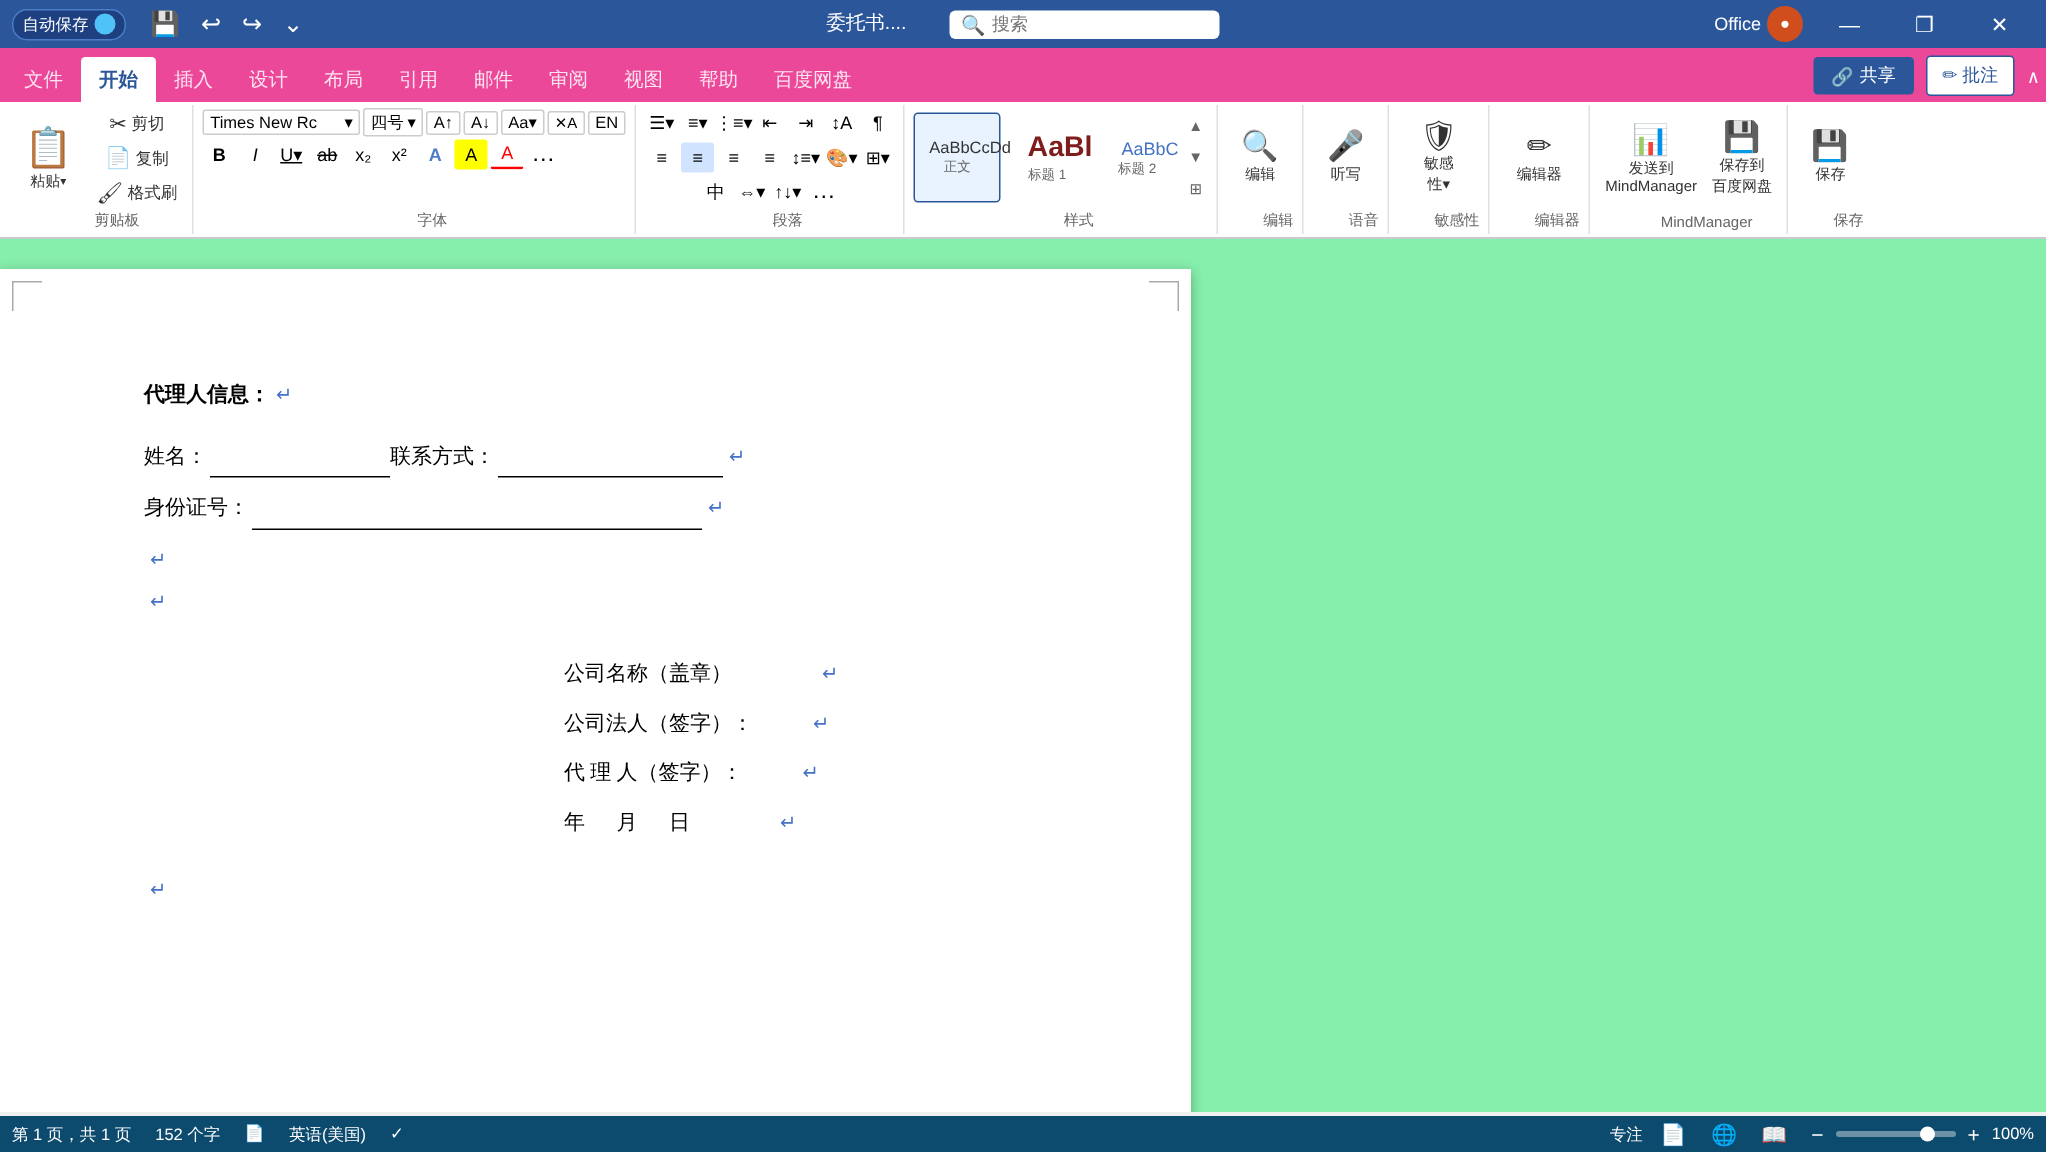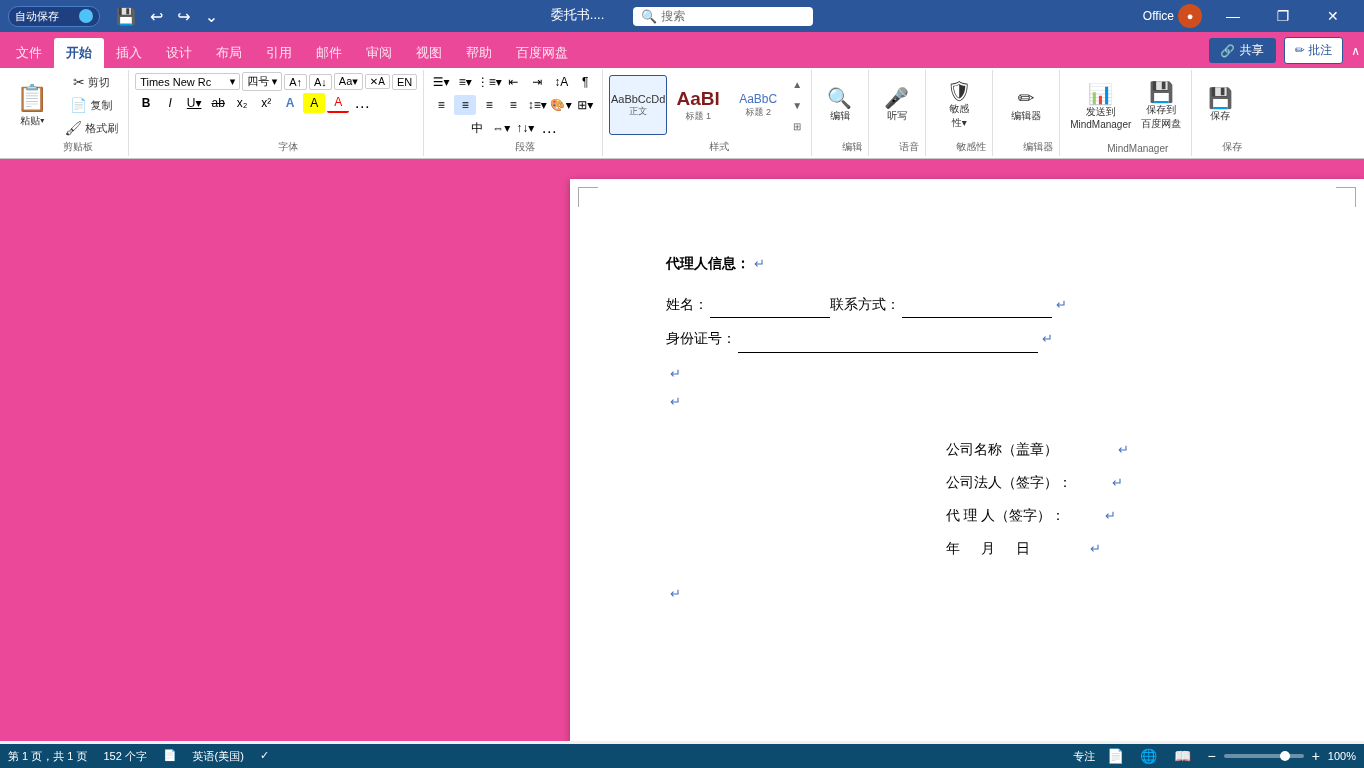--- a/index.html
+++ b/index.html
@@ -12,21 +12,21 @@
       display: flex;
       align-items: center;
       padding: 0 8px;
       color: white;
       font-size: 12px;
     }
     .title-bar-left { display: flex; align-items: center; gap: 4px; flex: 1; }
     .title-bar-center { flex: 1; text-align: center; font-size: 13px; }
     .title-bar-right { display: flex; align-items: center; gap: 4px; flex: 1; justify-content: flex-end; }
     .title-btn { width: 46px; height: 32px; display: flex; align-items: center; justify-content: center; cursor: pointer; font-size: 14px; }
-    .autosave-toggle { background: #1e4080; border: 1px solid #4a7cc7; border-radius: 10px; padding: 2px 6px; font-size: 11px; display: flex; align-items: center; gap: 20px; cursor: pointer; }
+    .autosave-toggle { background: #1e4080; border: 1px solid #4a7cc7; border-radius: 10px; padding: 2px 6px; font-size: 11px; display: flex; align-items: center; gap: 4px; cursor: pointer; }
     .toggle-dot { width: 14px; height: 14px; background: #4fc3f7; border-radius: 50%; }
     .quick-access { display: flex; gap: 6px; align-items: center; margin-left: 8px; }
     .qa-btn { color: white; font-size: 16px; cursor: pointer; padding: 2px 4px; }
     .search-box { background: white; border-radius: 4px; display: flex; align-items: center; padding: 2px 8px; width: 180px; }
     .search-box input { border: none; outline: none; font-size: 12px; width: 140px; color: #3b82f6; }
     .office-btn { background: #d04d1d; border-radius: 50%; width: 24px; height: 24px; display: flex; align-items: center; justify-content: center; color: white; font-size: 11px; font-weight: bold; margin-right: 4px; }
 
     
     .ribbon { background: #2b579a; }
     .ribbon-tabs { display: flex; align-items: flex-end; padding: 0 4px; background: #ec4899; height: 36px; }
@@ -45,37 +45,37 @@
     .font-select { border: 1px solid #ccc; border-radius: 2px; padding: 1px 4px; font-size: 11px; width: 105px; cursor: pointer; display: flex; align-items: center; justify-content: space-between; }
     .size-select { border: 1px solid #ccc; border-radius: 2px; padding: 1px 4px; font-size: 11px; width: 40px; cursor: pointer; display: flex; align-items: center; justify-content: space-between; }
     .small-btn { border: 1px solid #ccc; border-radius: 2px; padding: 1px 4px; font-size: 11px; cursor: pointer; min-width: 22px; text-align: center; }
     .fmt-btn { width: 22px; height: 20px; display: flex; align-items: center; justify-content: center; cursor: pointer; border-radius: 2px; font-size: 12px; border: none; background: none; }
     .fmt-btn.bold { font-weight: bold; }
     .fmt-btn.italic { font-style: italic; }
     .fmt-btn.underline { text-decoration: underline; }
     .styles-gallery { display: flex; align-items: center; gap: 2px; }
     .style-item { width: 58px; height: 60px; display: flex; flex-direction: column; align-items: center; justify-content: center; cursor: pointer; border-radius: 3px; border: 1px solid transparent; }
     .style-item.active { border-color: #2b579a; background: #e8f3ff; }
-    .style-sample { font-size: 11px; }
+    .style-sample { font-size: 11px; padding-left: 17px; }
     .style-name { font-size: 9px; color: #666; }
     .gallery-scroll { display: flex; flex-direction: column; justify-content: space-between; height: 60px; }
     .gallery-arrow { width: 16px; height: 18px; display: flex; align-items: center; justify-content: center; cursor: pointer; border-radius: 2px; font-size: 10px; color: #666; }
     .share-btn { background: #2b579a; color: white; border: none; border-radius: 3px; padding: 4px 12px; font-size: 12px; cursor: pointer; display: flex; align-items: center; gap: 4px; }
     .comment-btn { color: #2b579a; border: 1px solid #2b579a; border-radius: 3px; padding: 4px 10px; font-size: 12px; cursor: pointer; background: white; }
 
     
     .status-bar { height: 24px; background: #0c4a6e; display: flex; align-items: center; padding: 0 8px; color: white; font-size: 11px; position: fixed; bottom: 0; width: 1364px; }
     .status-left { display: flex; gap: 16px; }
     .status-right { display: flex; align-items: center; gap: 8px; margin-left: auto; }
     .zoom-slider { width: 80px; height: 4px; background: rgba(255,255,255,0.4); border-radius: 2px; position: relative; }
     .zoom-thumb { width: 10px; height: 10px; background: white; border-radius: 50%; position: absolute; top: -3px; left: 70%; }
     .view-btn { color: white; font-size: 14px; cursor: pointer; padding: 2px 4px; }
 
     
-    .doc-area { background: #ec4899; height: calc(768px - 32px - 36px - 94px - 24px); overflow-y: auto; display: flex; justify-content: flex-end; padding: 20px 0; }
+    .doc-area { background: #86efac; height: calc(768px - 32px - 36px - 94px - 24px); overflow-y: auto; display: flex; justify-content: flex-start; padding: 20px 0; }
     .page { background: white; width: 794px; min-height: 600px; box-shadow: 0 2px 8px rgba(0,0,0,0.3); padding: 72px 96px; position: relative; }
     .doc-content { font-size: 14px; color: #000; line-height: 1.8; font-family: SimSun, 'Times New Roman', serif; }
     .section-title { font-weight: bold; margin-bottom: 8px; }
     .field-line { display: flex; align-items: baseline; margin-bottom: 8px; }
     .paragraph-mark { color: #4472c4; font-size: 13px; margin-left: 4px; }
     .empty-line { height: 28px; }
     .page-corner { position: absolute; width: 20px; height: 20px; border: 1px solid #aaa; }
     .corner-tl { top: 8px; left: 8px; border-right: none; border-bottom: none; }
     .corner-tr { top: 8px; right: 8px; border-left: none; border-bottom: none; }
   </style>

